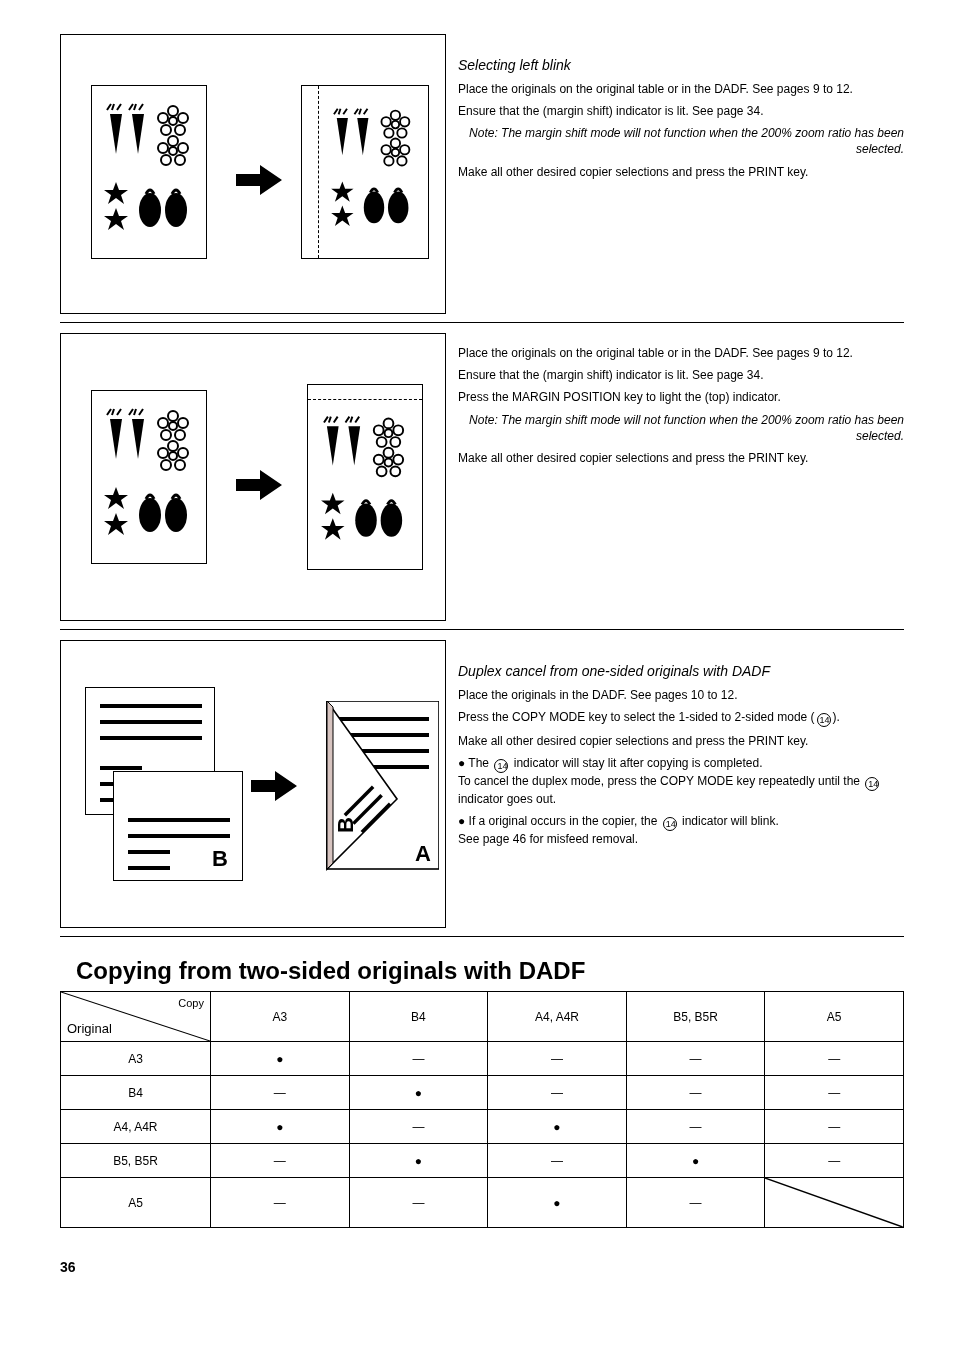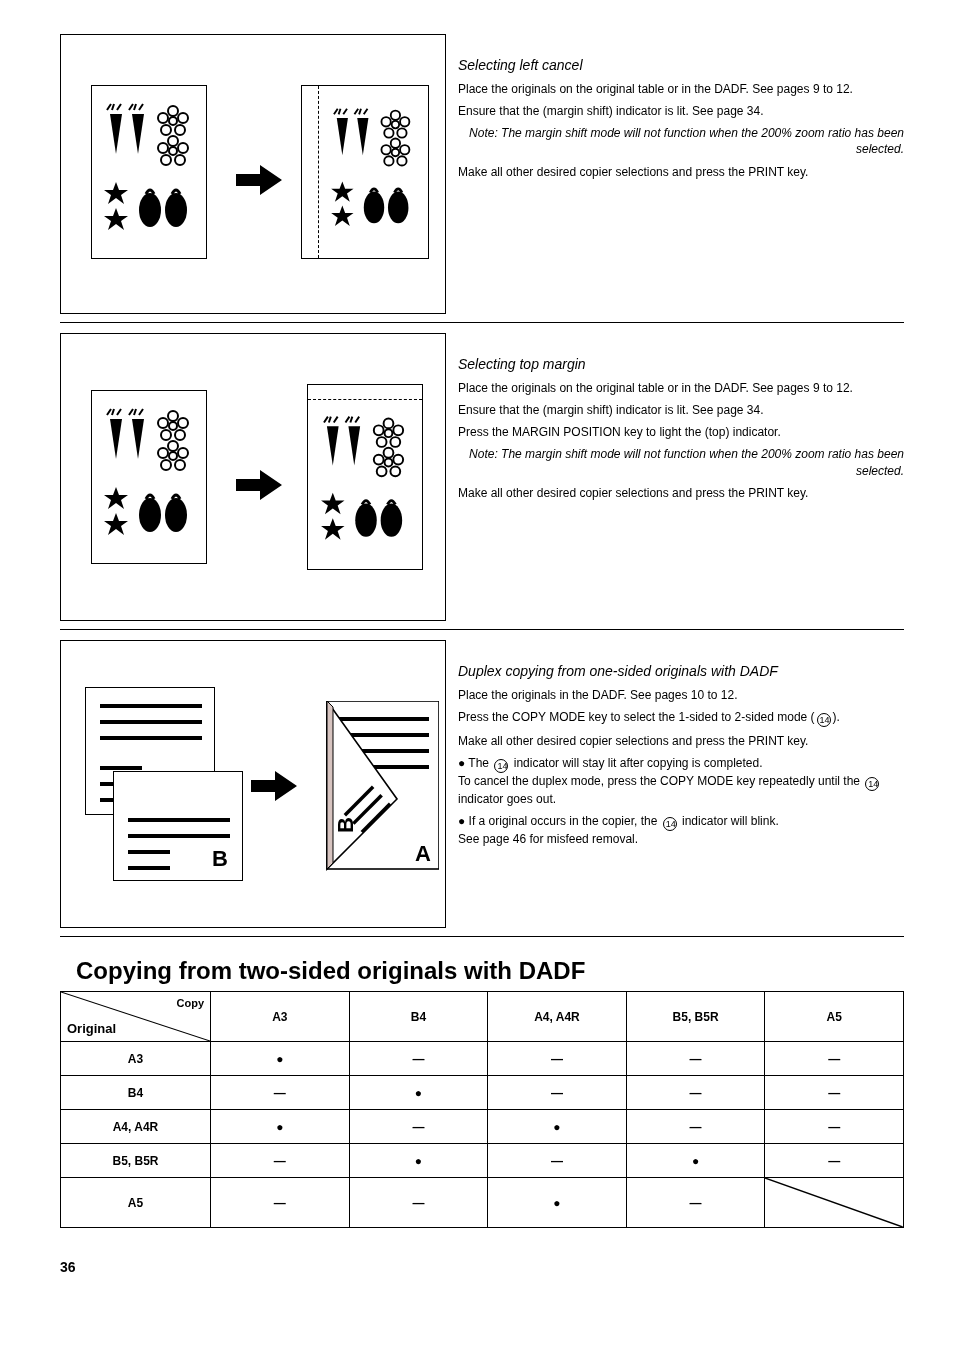--- a/index.html
+++ b/index.html
@@ -50,21 +50,21 @@
   .heading { font-size: 24px; font-weight: 700; margin: 18px 16px 4px; }
   table.grid {
     border-collapse: collapse;
     width: 100%;
     table-layout: fixed;
   }
   table.grid th, table.grid td {
     border: 1px solid #000;
     padding: 6px 20px;
     text-align: center;
-    font-weight: 700;
+    font-weight: 400;
     font-size: 12px;
     vertical-align: middle;
     height: 34px;
   }
   table.grid th:first-child, table.grid td:first-child { width: 150px; }
   .diagcell { position: relative; height: 50px !important; }
   .diag-svg { position: absolute; inset: 0; width: 100%; height: 100%; }
   .circ14 {
     display: inline-block;
     border: 1px solid #000;
@@ -178,21 +178,21 @@
             </g>
           <g transform="translate(60,78)" fill="#000">
               <ellipse cx="12" cy="28" rx="11" ry="17"></ellipse>
               <path d="M8 12 Q12 4 16 12" stroke="#000" stroke-width="3" fill="none"></path>
             </g>
         </g>
       </svg>
     </div>
   </div>
   <div class="rcol">
-    <div class="h-ital">Selecting left cancel</div>
+    <div class="h-ital">Selecting left blink</div>
     <div class="p">Place the originals on the original table or in the DADF. See pages 9 to 12.</div>
     <div class="p">Ensure that the (margin shift) indicator is lit. See page 34.</div>
     <div class="p note"><span>Note:</span> <span>The margin shift mode will not function when the 200% zoom ratio has been selected.</span></div>
     <div class="p">Make all other desired copier selections and press the PRINT key.</div>
   </div>
 </div>
 
 <div class="rule"></div>
 
 <div class="sec">
@@ -284,21 +284,20 @@
             </g>
           <g transform="translate(60,78)" fill="#000">
               <ellipse cx="12" cy="28" rx="11" ry="17"></ellipse>
               <path d="M8 12 Q12 4 16 12" stroke="#000" stroke-width="3" fill="none"></path>
             </g>
         </g>
       </svg>
     </div>
   </div>
   <div class="rcol">
-    <div class="h-ital">Selecting top margin</div>
     <div class="p">Place the originals on the original table or in the DADF. See pages 9 to 12.</div>
     <div class="p">Ensure that the (margin shift) indicator is lit. See page 34.</div>
     <div class="p">Press the MARGIN POSITION key to light the (top) indicator.</div>
     <div class="p note"><span>Note:</span> <span>The margin shift mode will not function when the 200% zoom ratio has been selected.</span></div>
     <div class="p">Make all other desired copier selections and press the PRINT key.</div>
   </div>
 </div>
 
 <div class="rule"></div>
 
@@ -351,21 +350,21 @@
         <g stroke="#000" stroke-width="3.5" transform="rotate(-45 50 100)">
           <line x1="30" y1="100" x2="70" y2="100"></line>
             <line x1="30" y1="112" x2="70" y2="112"></line>
             <line x1="30" y1="124" x2="70" y2="124"></line>
         </g>
         <text x="38" y="130" font-size="22" font-weight="700" font-family="Arial" transform="rotate(-90 42 128)">B</text>
       </svg>
     </div>
   </div>
   <div class="rcol">
-    <div class="h-ital">Duplex copying from one-sided originals with DADF</div>
+    <div class="h-ital">Duplex cancel from one-sided originals with DADF</div>
     <div class="p">Place the originals in the DADF. See pages 10 to 12.</div>
     <div class="p">
       <span>Press the COPY MODE key to select the 1-sided to 2-sided mode (</span><span class="circ14">14</span><span>).</span>
     </div>
     <div class="p">Make all other desired copier selections and press the PRINT key.</div>
     <div class="p">
       <span>● The</span>
       <span class="circ14">14</span>
       <span>indicator will stay lit after copying is completed.</span><br>
       <span>To cancel the duplex mode, press the COPY MODE key repeatedly until the </span>

